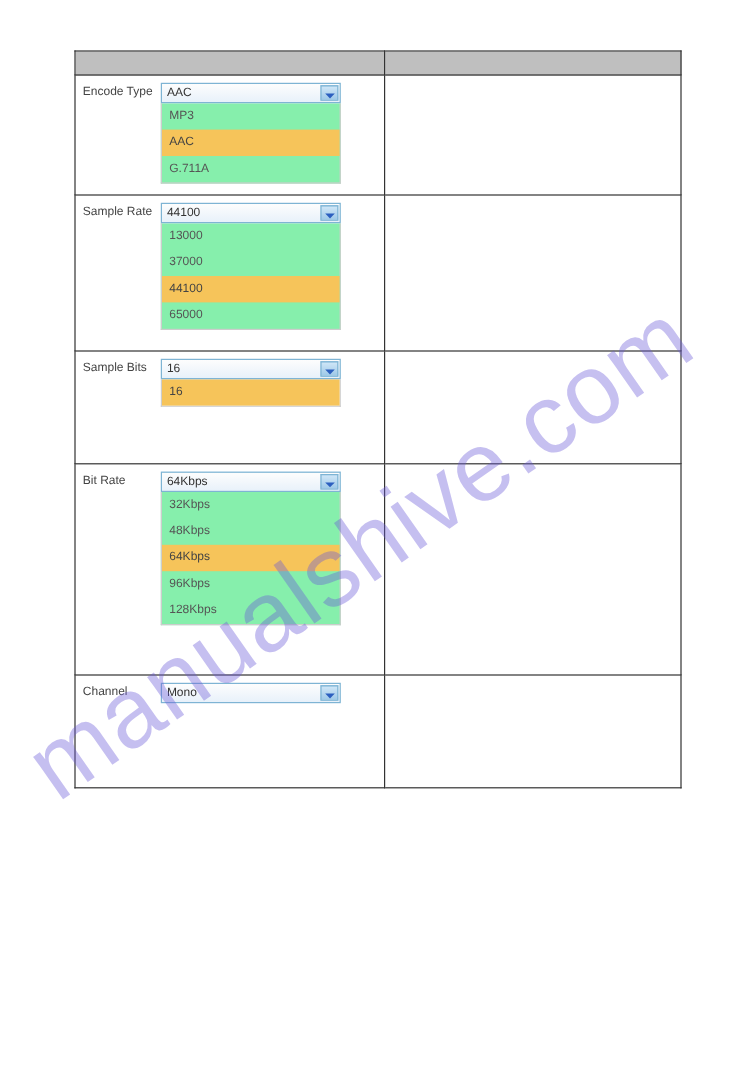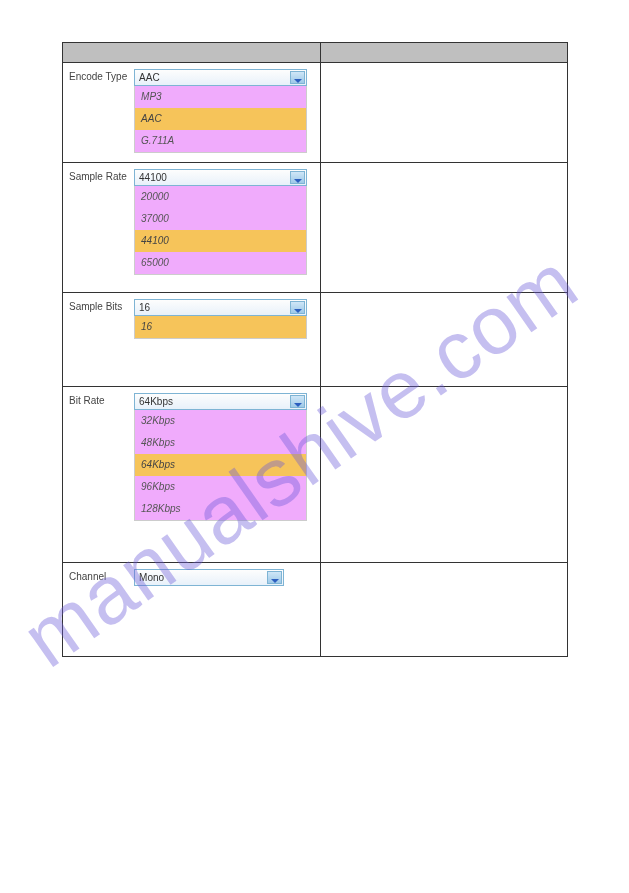--- a/index.html
+++ b/index.html
@@ -43,21 +43,21 @@
     display: inline-block;
     vertical-align: top;
     width: 62px;
     font-size: 10px;
     color: #444;
     padding-top: 2px;
   }
   .control {
     display: inline-block;
     vertical-align: top;
-    width: 173px;
+    width: 150px;
   }
   .dropdown {
     border: 1px solid #7eb4d4;
     background: linear-gradient(#fdfdfd,#e8f1fa);
     height: 17px;
     line-height: 15px;
     padding: 0 4px;
     position: relative;
     font-size: 10px;
     color: #333;
@@ -78,22 +78,21 @@
     display: inline-block;
     width: 0; height: 0;
     border-left: 4px solid transparent;
     border-right: 4px solid transparent;
     border-top: 4px solid #2c5fbf;
     margin-top: 3px;
   }
   .option-list {
     border: 1px solid #ccc;
     border-top: none;
-    background: #f0abfc;
-    font-style: italic;
+    background: #86efac;
   }
   .option {
     height: 22px;
     line-height: 22px;
     padding: 0 6px;
     font-size: 10px;
     color: #555;
     cursor: pointer;
   }
   .option.selected {
@@ -202,21 +201,21 @@
     <tr class="row-h2">
       <td>
         <div class="field-block">
           <span class="label">Sample Rate</span>
           <span class="control">
             <div class="dropdown">
               <span>44100</span>
               <span class="arrow"></span>
             </div>
             <div class="option-list">
-              <div class="option">20000</div>
+              <div class="option">13000</div>
               <div class="option">37000</div>
               <div class="option selected">44100</div>
               <div class="option">65000</div>
             </div>
           </span>
         </div>
       </td>
       <td></td>
     </tr>
 

